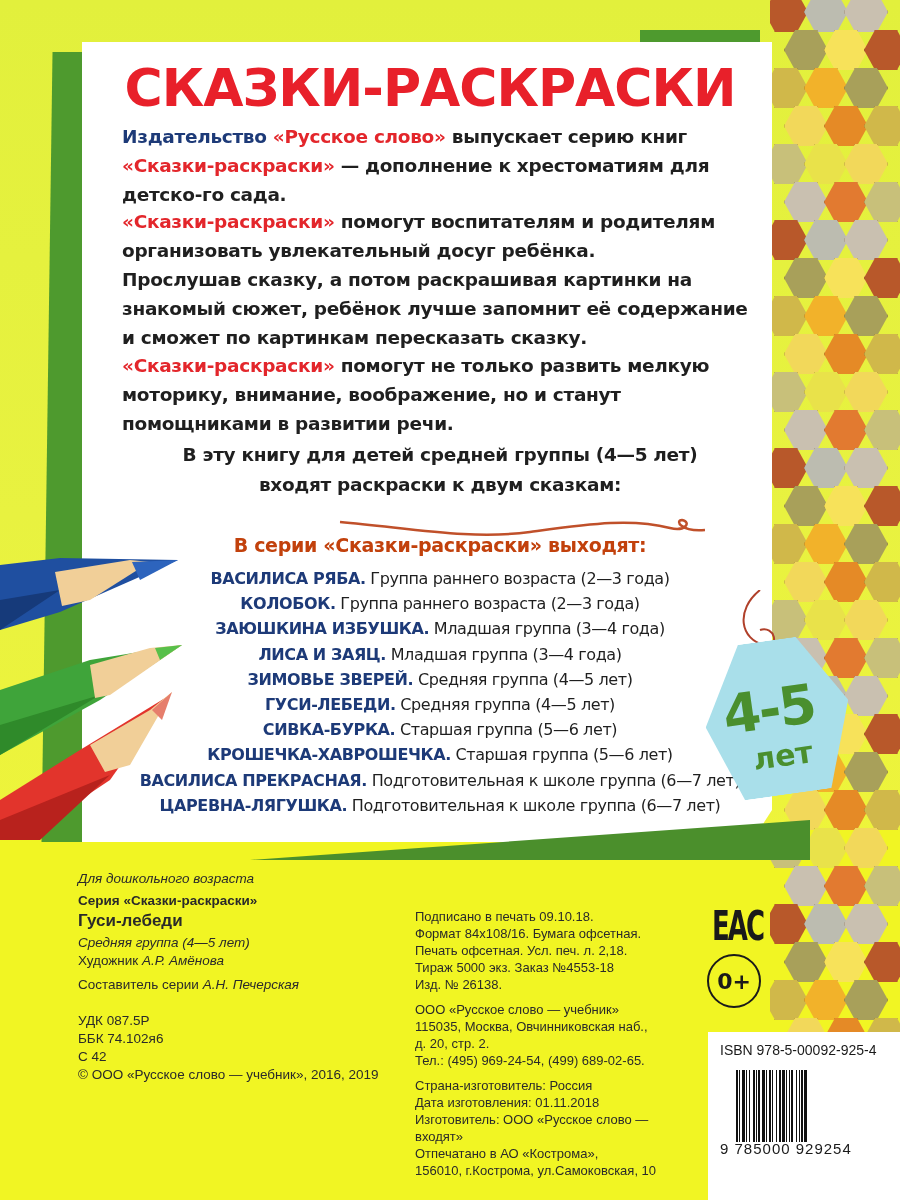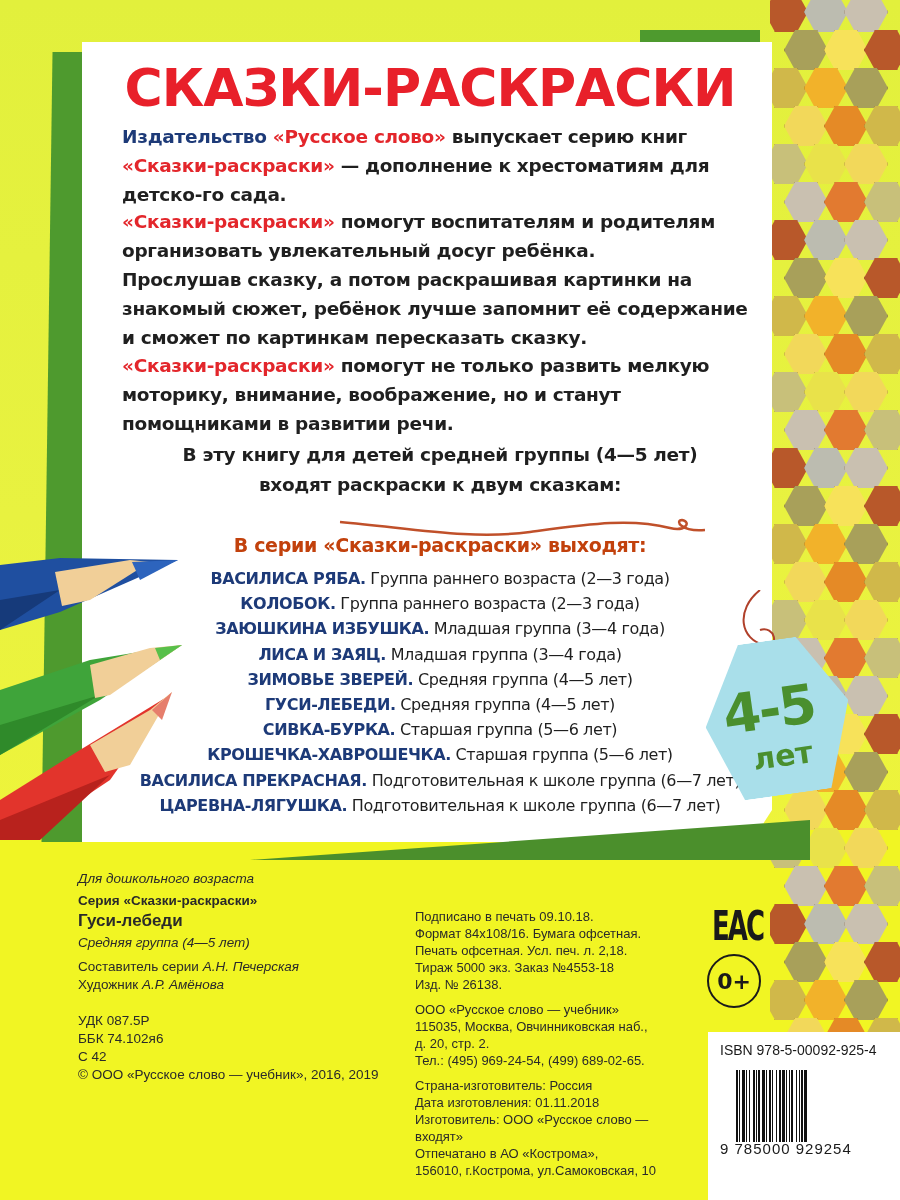--- a/index.html
+++ b/index.html
@@ -310,22 +310,22 @@
   <div class="tag-shape"></div>
   <div class="tag-num">4-5</div>
   <div class="tag-let">лет</div>
 </div>
 
 <div class="imprint" style="left:78px; top:870px;">
   <div class="it">Для дошкольного возраста</div>
   <div class="b" style="margin-top:4px;">Серия «Сказки-раскраски»</div>
   <div class="b" style="font-size:17px; line-height:22px;">Гуси-лебеди</div>
   <div class="it" style="margin-top:2px;">Средняя группа (4—5 лет)</div>
+  <div><span>Художник </span><span class="it">А.Р. Амёнова</span></div>
   <div style="margin-top:6px;"><span>Составитель серии </span><span class="it">А.Н. Печерская</span></div>
-  <div><span>Художник </span><span class="it">А.Р. Амёнова</span></div>
   <div style="height:18px;"></div>
   <div>УДК 087.5Р</div>
   <div>ББК 74.102я6</div>
   <div>С 42</div>
   <div>© ООО «Русское слово — учебник», 2016, 2019</div>
 </div>
 
 <div class="imprint" style="left:415px; top:870px; font-size:13px; line-height:17px;margin-top:38px;">
   <div>Подписано в печать 09.10.18.</div>
   <div>Формат 84х108/16. Бумага офсетная.</div>

